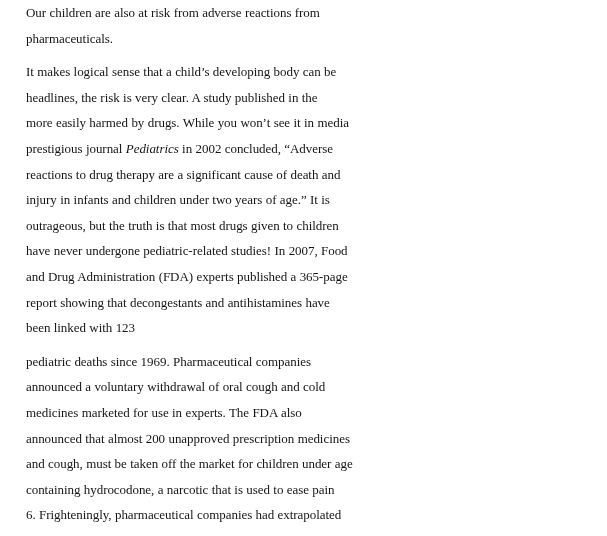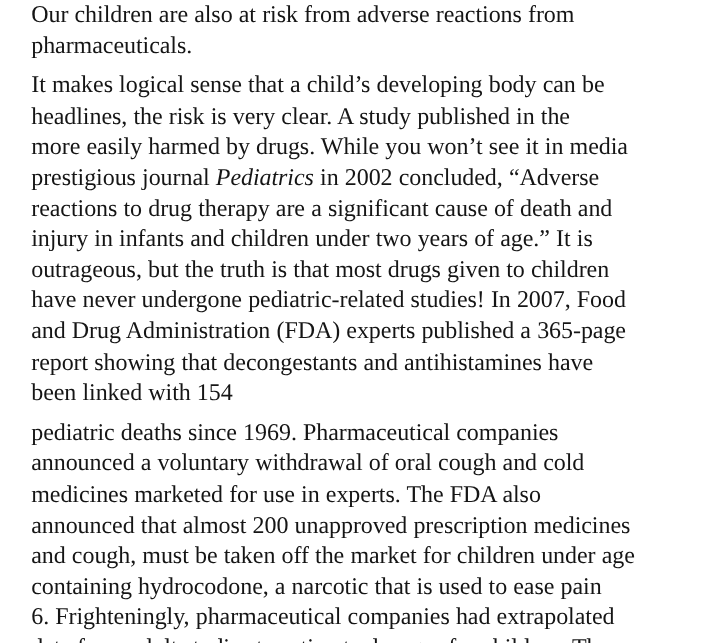--- a/index.html
+++ b/index.html
@@ -24,21 +24,21 @@
     padding: 4px 0 0 0;
   }
   .text-block {
     position: absolute;
     left: 26px;
     width: 510px;
     top: 0;
   }
   .para {
     margin: 0;
-    font-size: 20px;
+    font-size: 13px;
     line-height: 25.6px;
     text-align: left;
     letter-spacing: -0.05px;
     word-spacing: 0.2px;
     color: #151515;
   }
   .para + .para {
     margin-top: 8px;
   }
   .para em {
@@ -63,21 +63,21 @@
       <span class="lb">more easily harmed by drugs. While you won’t see it in media</span>
       <span class="lb">
         <span>prestigious journal </span><em>Pediatrics</em><span>&nbsp;in 2002 concluded, “Adverse</span>
       </span>
       <span class="lb">reactions to drug therapy are a significant cause of death and</span>
       <span class="lb">injury in infants and children under two years of age.” It is</span>
       <span class="lb">outrageous, but the truth is that most drugs given to children</span>
       <span class="lb">have never undergone pediatric-related studies! In 2007, Food</span>
       <span class="lb">and Drug Administration (FDA) experts published a 365-page</span>
       <span class="lb">report showing that decongestants and antihistamines have</span>
-      <span class="lb">been linked with 154</span>
+      <span class="lb">been linked with 123</span>
     </p>
 
     <p class="para">
       <span class="lb">pediatric deaths since 1969. Pharmaceutical companies</span>
       <span class="lb">announced a voluntary withdrawal of oral cough and cold</span>
       <span class="lb">medicines marketed for use in experts. The FDA also</span>
       <span class="lb">announced that almost 200 unapproved prescription medicines</span>
       <span class="lb">and cough, must be taken off the market for children under age</span>
       <span class="lb">containing hydrocodone, a narcotic that is used to ease pain</span>
       <span class="lb">6. Frighteningly, pharmaceutical companies had extrapolated</span>

